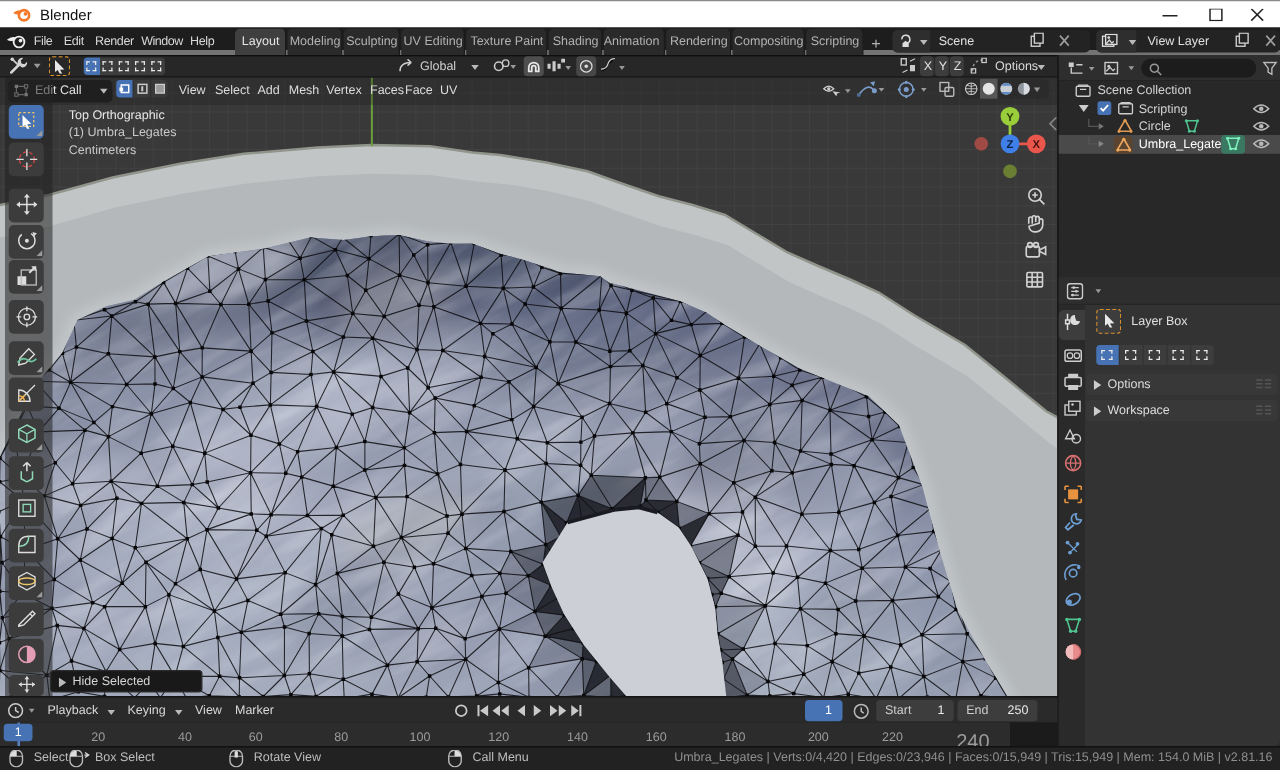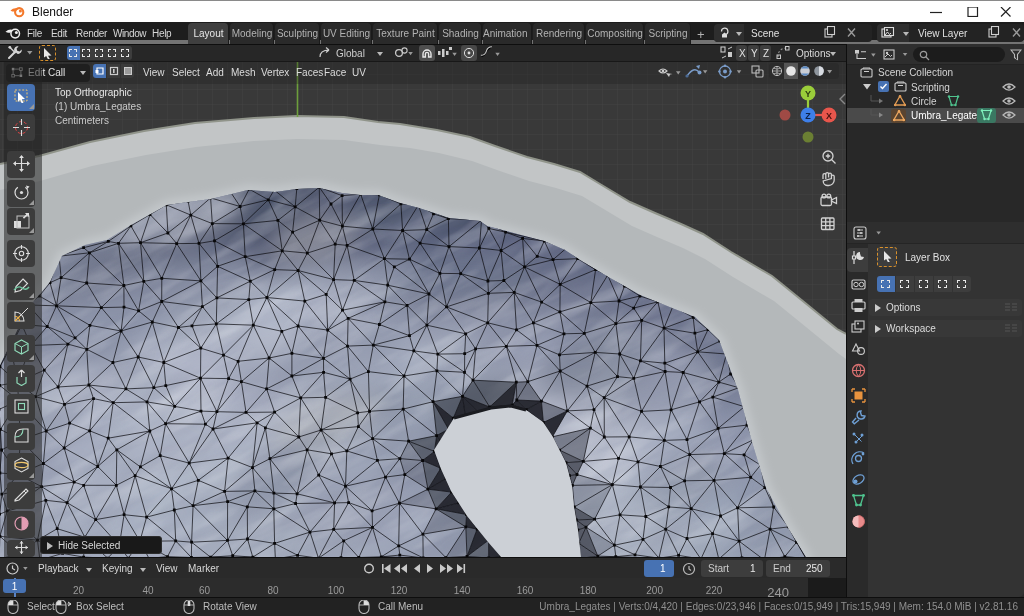--- a/index.html
+++ b/index.html
@@ -725,21 +725,21 @@
       <span class="t" style="left:136px;width:24px;text-align:center;top:8px;color:#9b9b9b;font-size:10px">40</span>
       <span class="t" style="left:199px;width:24px;top:8px;color:#9b9b9b;font-size:10px">60</span>
       <span class="t" style="left:261px;width:24px;text-align:center;top:8px;color:#9b9b9b;font-size:10px">80</span>
       <span class="t" style="left:324px;width:24px;text-align:center;top:8px;color:#9b9b9b;font-size:10px">100</span>
       <span class="t" style="left:387px;width:24px;text-align:center;top:8px;color:#9b9b9b;font-size:10px">120</span>
       <span class="t" style="left:450px;width:24px;text-align:center;top:8px;color:#9b9b9b;font-size:10px">140</span>
       <span class="t" style="left:513px;width:24px;text-align:center;top:8px;color:#9b9b9b;font-size:10px">160</span>
       <span class="t" style="left:576px;width:24px;text-align:center;top:8px;color:#9b9b9b;font-size:10px">180</span>
       <span class="t" style="left:639px;width:24px;text-align:right;top:8px;color:#9b9b9b;font-size:10px">200</span>
       <span class="t" style="left:702px;width:24px;text-align:center;top:8px;color:#9b9b9b;font-size:10px">220</span>
-      <span class="t" style="left:765px;width:24px;text-align:right;top:8px;color:#9b9b9b;font-size:13px">240</span>
+      <span class="t" style="left:765px;width:24px;text-align:right;top:8px;color:#9b9b9b;font-size:16px">240</span>
  <div class="abs" style="left:808px;top:0;width:38px;height:19px;background:rgba(10,10,10,0.5)"></div>
  <div class="abs" style="left:14px;top:0;width:1.5px;height:19px;background:#5a83c4"></div>
  <div class="abs" style="left:3px;top:1px;width:23px;height:14px;background:#4772b3;border-radius:3px"></div>
  <span class="t" style="left:3px;width:23px;text-align:center;top:4px;color:#fff">1</span>
 </div>
 
 <div class="abs" style="left:0;top:597px;width:1024px;height:19px;background:#222;border-top:1px solid #0e0e0e">
 </div>
 <svg class="abs" style="left:7px;top:600px" width="17" height="14" viewBox="0 0 17 14">
       <path d="M1 5 a5 5 0 0 1 10 0 v3.5 a5 5 0 0 1 -10 0z" fill="none" stroke="#bbb" stroke-width="1.1"></path>

